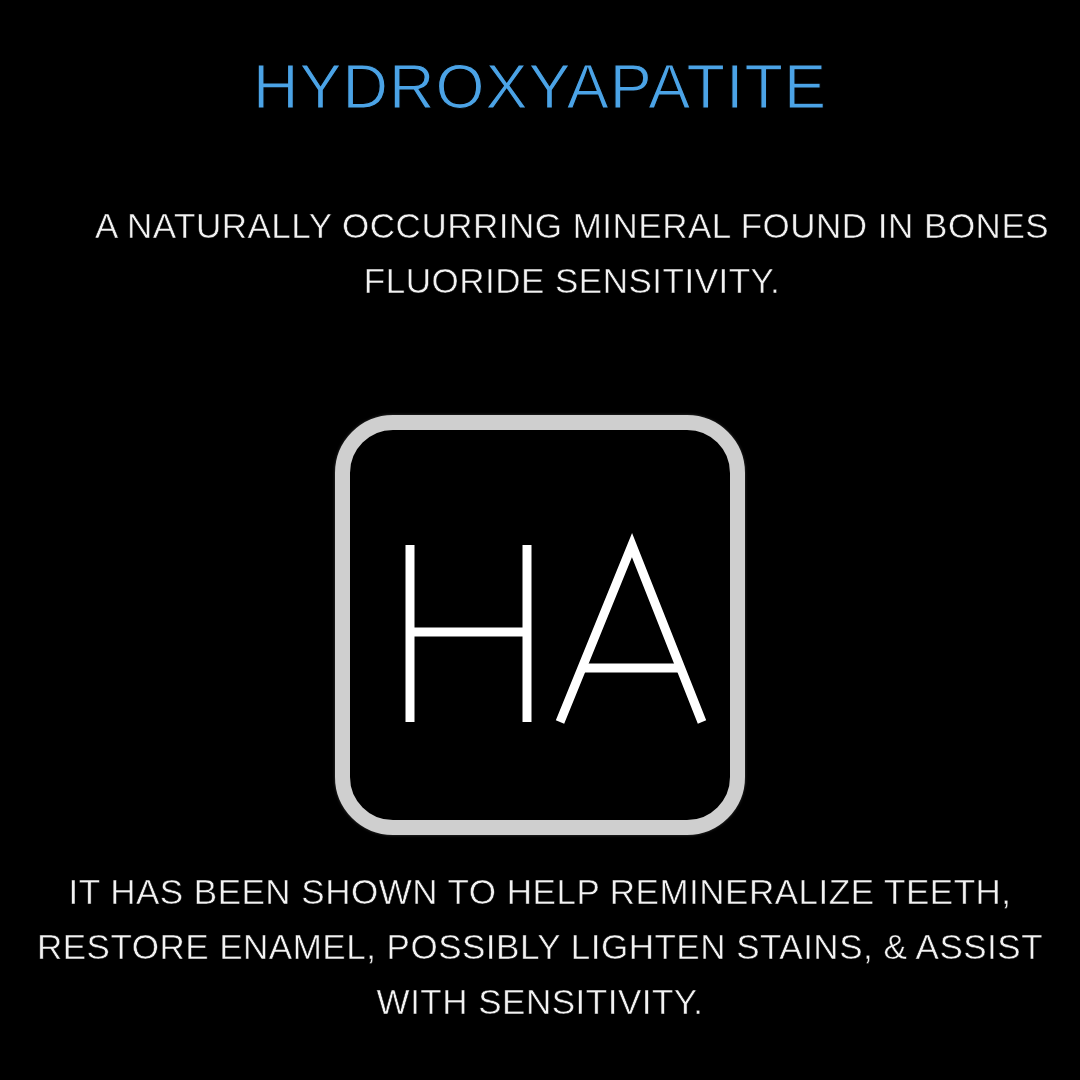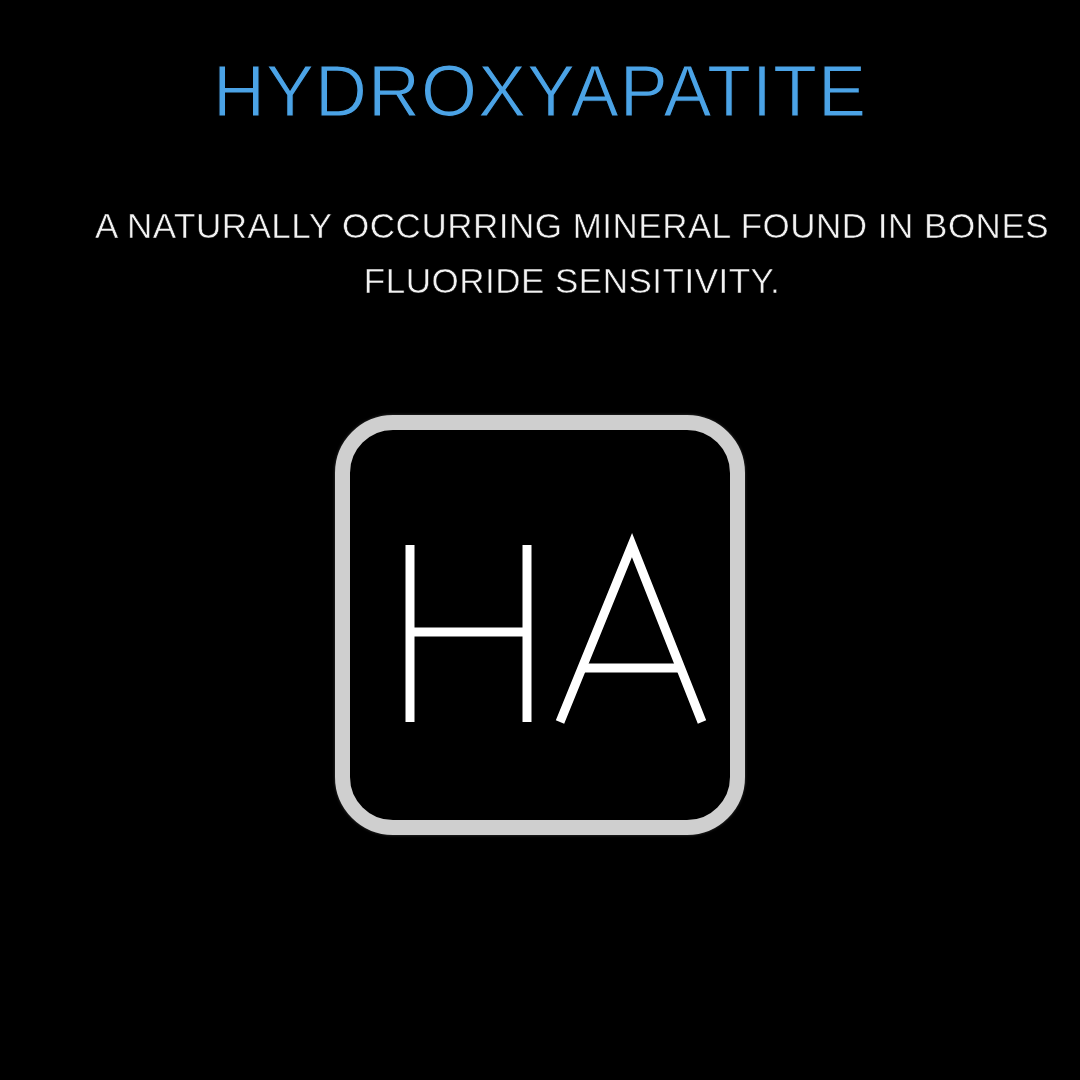--- a/index.html
+++ b/index.html
@@ -17,21 +17,21 @@
     height: 1080px;
     background: #000000;
   }
   .title {
     position: absolute;
     top: 52px;
     left: 0;
     width: 100%;
     margin: 0;
     text-align: center;
-    font-size: 72px;
+    font-size: 63px;
     font-weight: 300;
     letter-spacing: 1px;
     line-height: 1.1;
     color: #4ba3e6;            
     -webkit-text-stroke: 1.2px #000; 
     white-space: nowrap;
   }
   .para {
     position: absolute;
     left: 0;
@@ -94,14 +94,19 @@
         <line x1="177" y1="115" x2="177" y2="292"></line>
         <line x1="56" y1="202" x2="181" y2="202"></line>
 
         <polyline points="210,292 282,115 352,292" stroke-linejoin="miter"></polyline>
         <line x1="232" y1="238" x2="331" y2="238"></line>
       </g>
     </svg>
     <span class="sr-only">HA</span>
   </div>
 
+  <div class="para benefits" style="color: rgb(242, 242, 242);">
+    <div class="line">IT HAS BEEN SHOWN TO HELP REMINERALIZE TEETH,</div>
+    <div class="line">RESTORE ENAMEL, POSSIBLY LIGHTEN STAINS, &amp; ASSIST</div>
+    <div class="line">WITH SENSITIVITY.</div>
+  </div>
 
 </div>
 
 </body></html>

